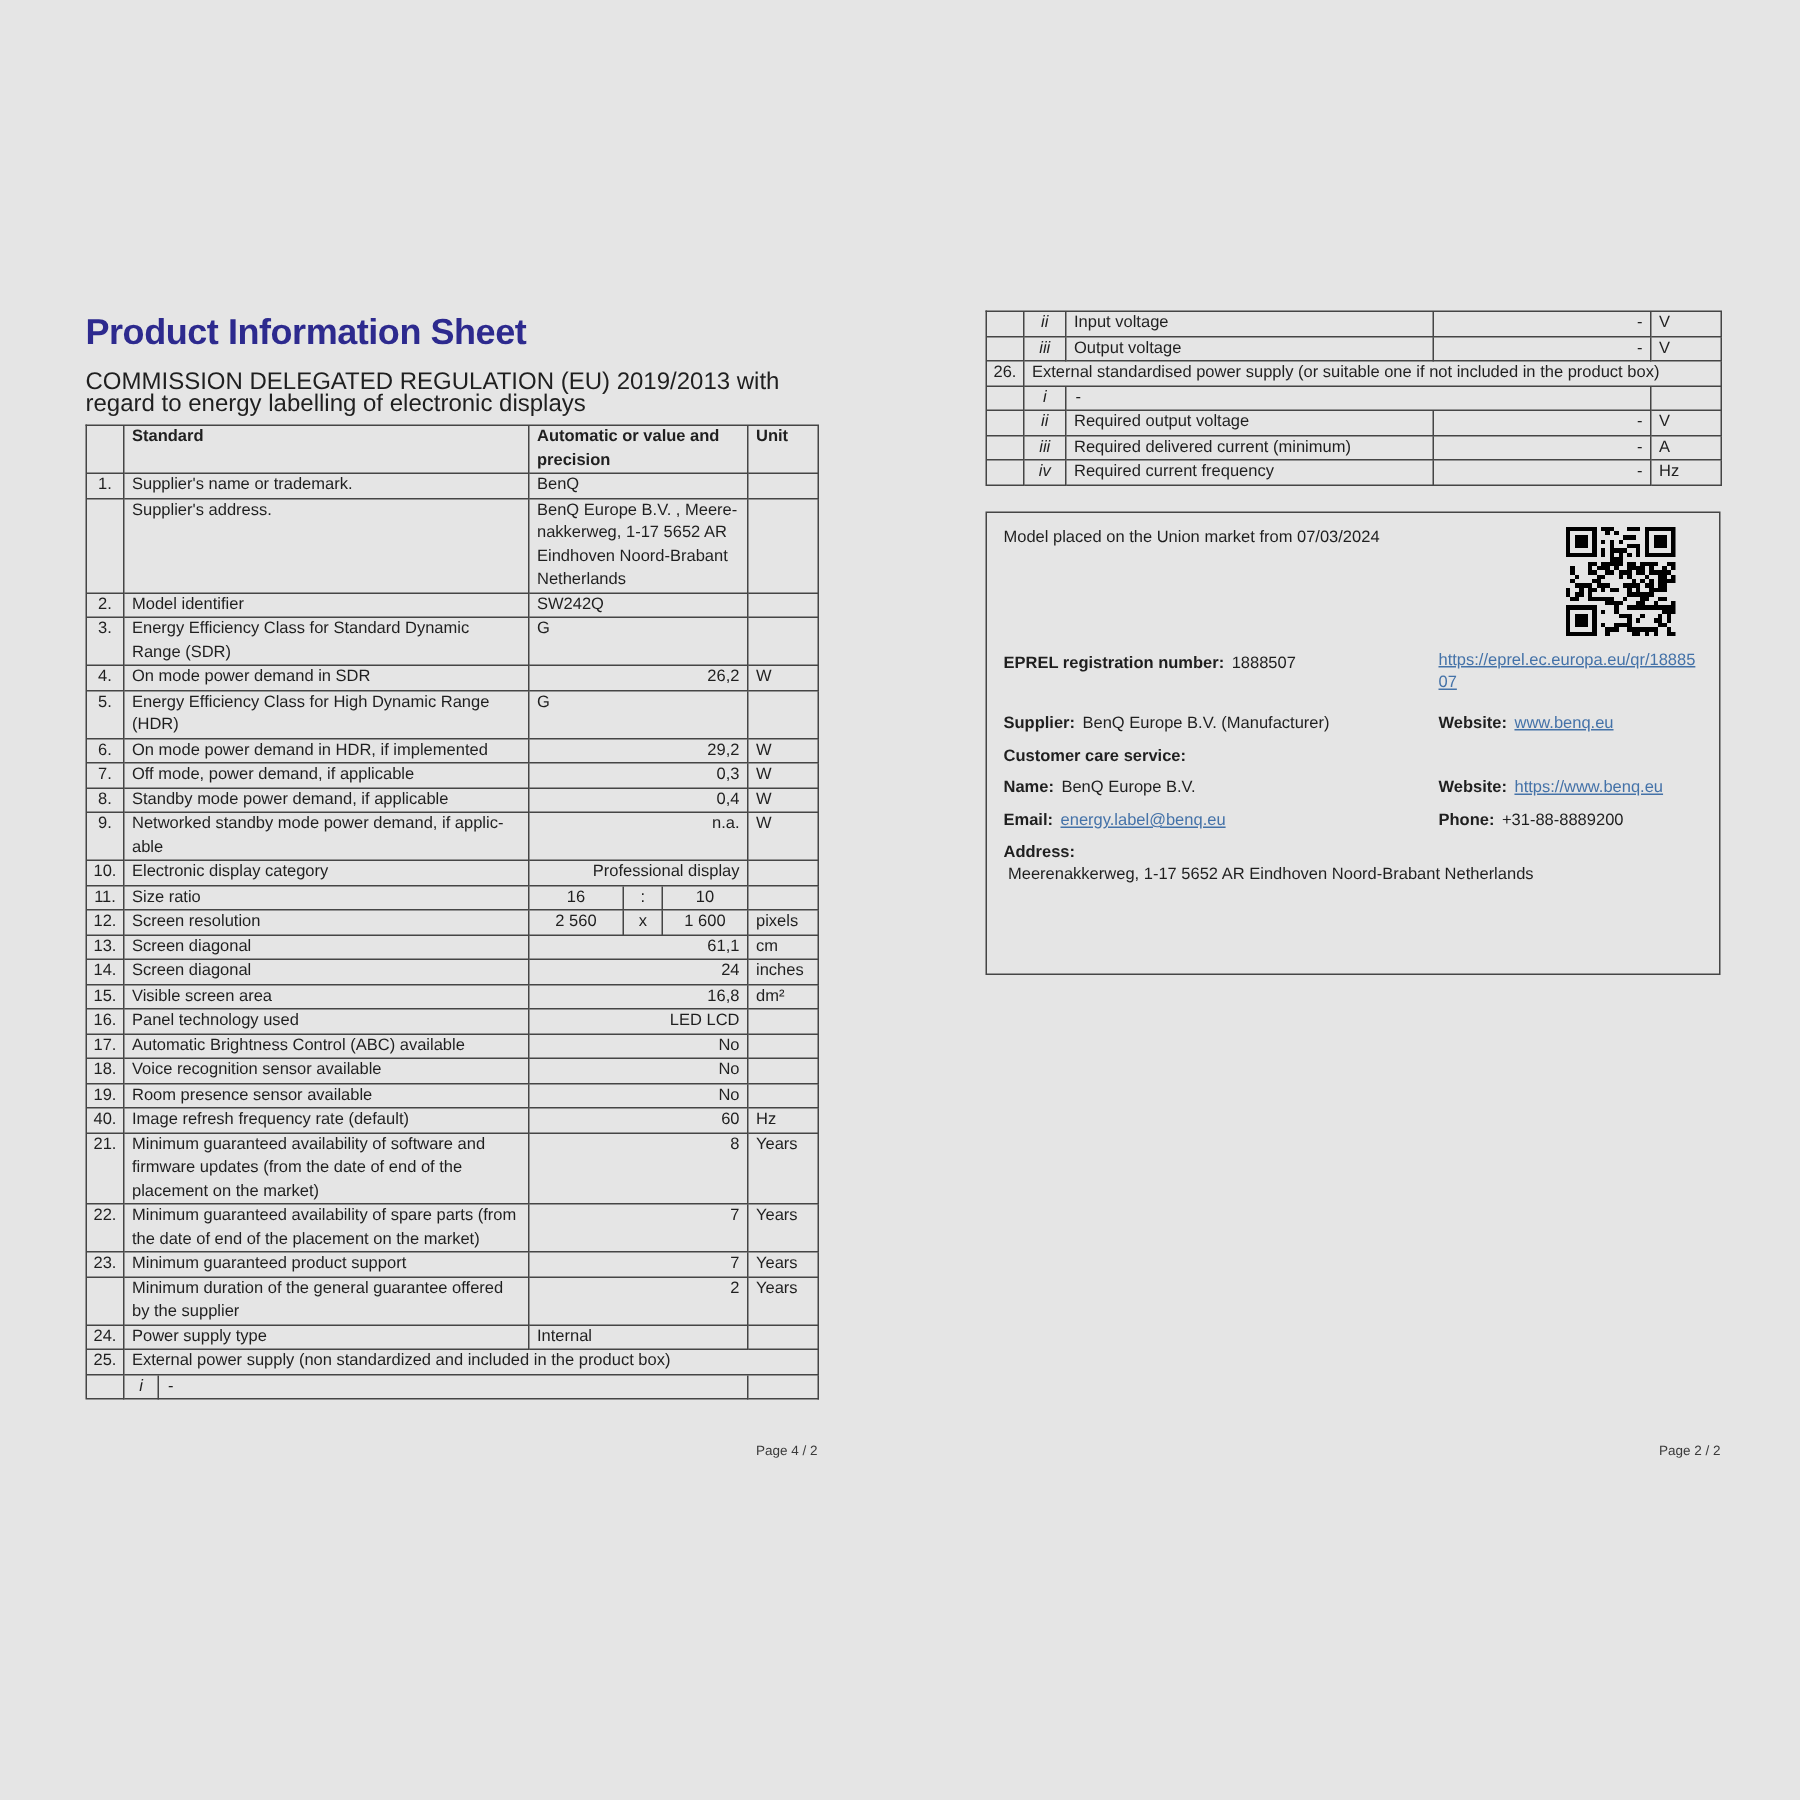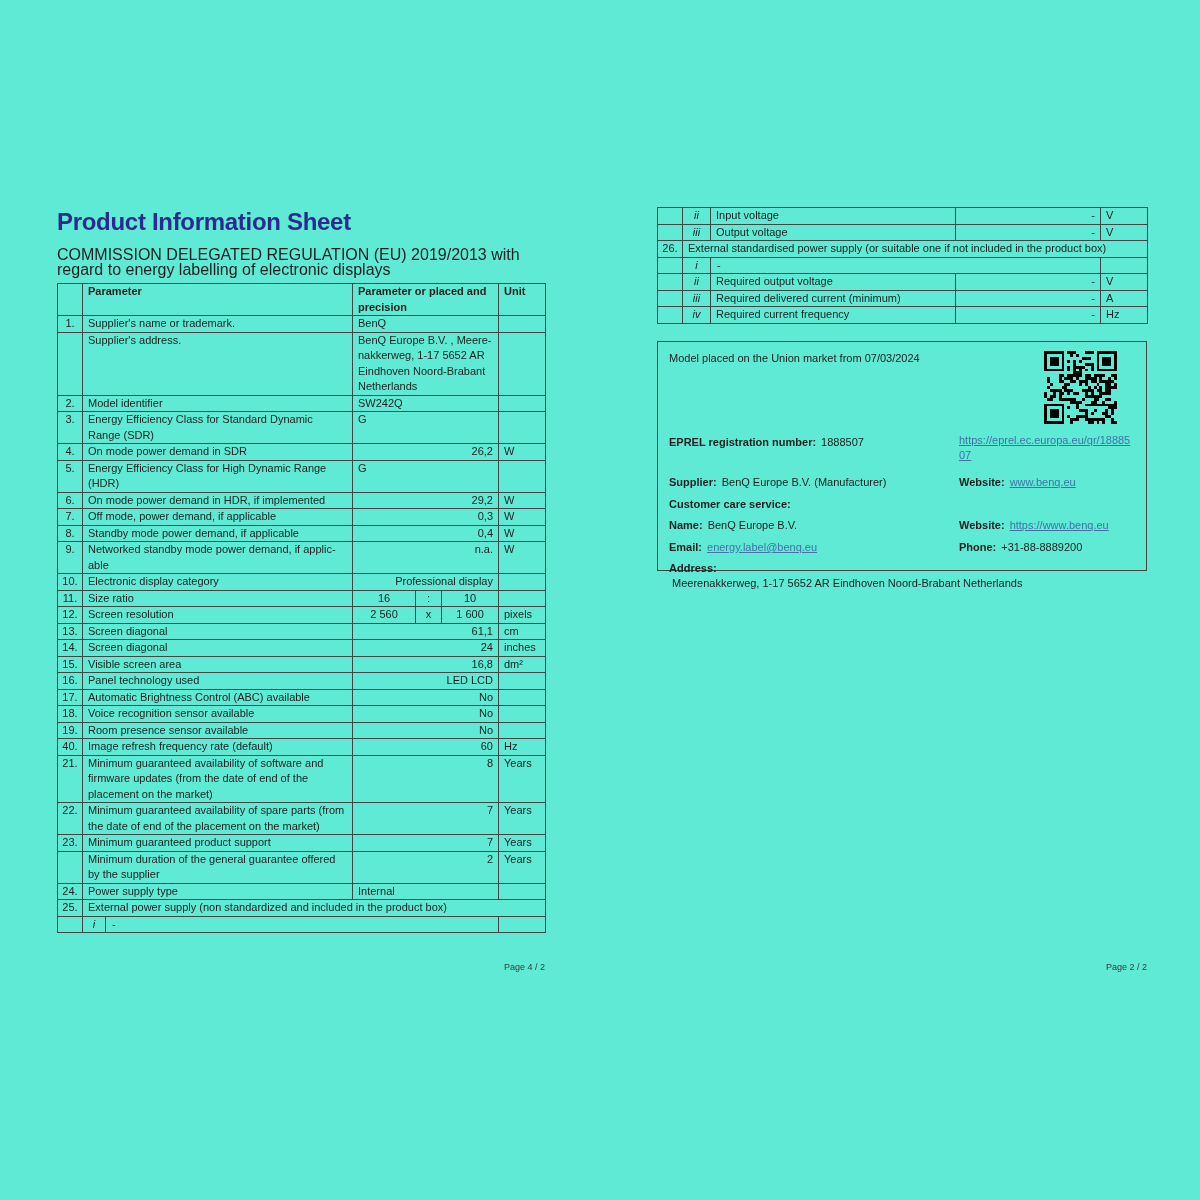--- a/index.html
+++ b/index.html
@@ -1,19 +1,19 @@
 <!DOCTYPE html>
 <html style="--title: #2d2a8e; --link: #4472a8; --border: #454545; --text: #1f1f1f;"><head>
 <meta charset="utf-8">
 <style>
   :root{
     --title:#2d2a8e; --link:#4472a8; --border:#454545; --text:#1f1f1f;
   }
   html,body{margin:0;padding:0;background:#fff;}
-  .canvas{position:relative;width:1200px;height:1200px;background:#5eead4;
+  .canvas{position:relative;width:1200px;height:1200px;background:#e5e5e5;
           font-family:"Liberation Sans",sans-serif;color:var(--text);overflow:hidden;}
   .abs{position:absolute;}
   .title{left:57px;top:208px;font-size:24px;font-weight:bold;color:var(--title);letter-spacing:-0.3px;}
   .subtitle{left:57px;top:247px;width:480px;font-size:16px;line-height:15px;}
   .footer{position:absolute;font-size:9px;color:#3a3a3a;text-align:right;}
   #f1{left:57px;top:962px;width:488px;}
   #f2{left:657px;top:962px;width:490px;}
 
   .tbl{position:absolute;border-top:1px solid var(--border);border-left:1px solid var(--border);font-size:11px;}
   #table1{left:57px;top:283px;width:488px;}
@@ -28,42 +28,42 @@
   .a-right{text-align:right;}
   .dash{padding-left:6px;}
 
   .t1-num{width:25px;}  .t1-label{width:270px;} .t1-val{width:146px;} .t1-unit{width:47px;}
   .t1-v1{width:63px;}   .t1-v2{width:26px;}     .t1-v3{width:57px;}
   .t1-roman{width:23px;}.t1-merged{width:393px;}.t1-span{width:463px;}
 
   .t2-num{width:25px;}  .t2-roman{width:28px;}  .t2-label2{width:245px;} .t2-val{width:145px;}
   .t2-unit{width:47px;} .t2-merged{width:390px;}.t2-span{width:465px;}
 
-  .info-box{position:absolute;left:657px;top:341px;width:490px;height:230px;
+  .info-box{position:absolute;left:657px;top:341px;width:490px;height:309px;
             border:1px solid var(--border);box-sizing:border-box;font-size:11px;}
   .ib{position:absolute;line-height:14px;white-space:nowrap;}
   .ib .lbl{font-weight:bold;margin-right:5px;margin-top:20px;}
   .wrapok{white-space:normal;}
   .link{color:var(--link);text-decoration:underline;cursor:pointer;}
   .brk{word-break:break-all;line-height:15px;}
   .qr-box{position:absolute;left:386px;top:9px;width:73px;height:73px;fill:#000;}
 </style>
 </head>
 <body>
 
 <div class="canvas">
 
   <div class="abs title">Product Information Sheet</div>
   <div class="abs subtitle">COMMISSION DELEGATED REGULATION (EU) 2019/2013 with regard to energy labelling of electronic displays</div>
 
   <div class="tbl" id="table1">
     <div class="tr">
       <div class="td c b t1-num"></div>
-      <div class="td b t1-label">Parameter</div>
-      <div class="td b t1-val a-left">Parameter or placed and precision</div>
+      <div class="td b t1-label">Standard</div>
+      <div class="td b t1-val a-left">Automatic or value and precision</div>
       <div class="td b t1-unit">Unit</div>
     </div>
     <div id="t1body">
         <div class="tr">
           <div class="td c t1-num">1.</div>
           <div class="td t1-label">Supplier's name or trademark.</div>
           <div class="td t1-val a-left">BenQ</div>
           <div class="td t1-unit"></div>
         </div>
         <div class="tr">

